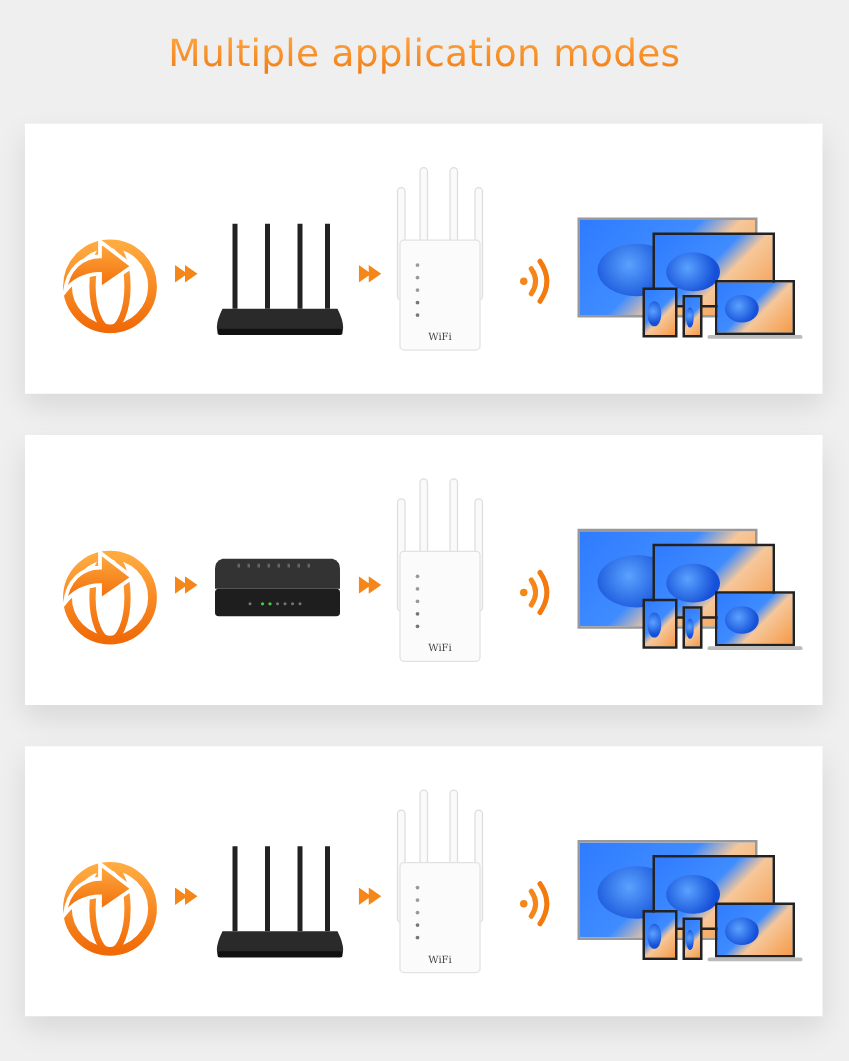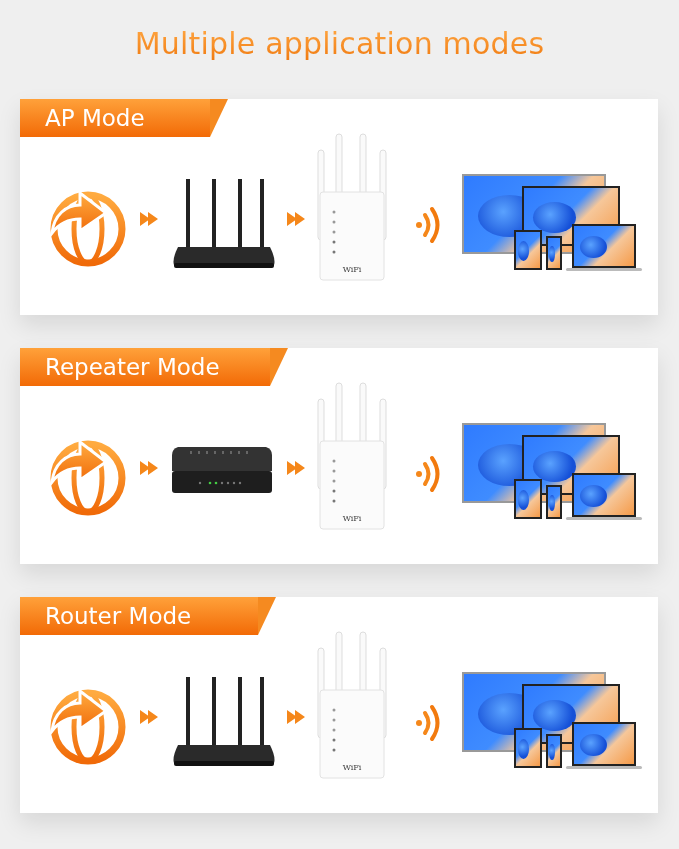--- a/index.html
+++ b/index.html
@@ -27,21 +27,20 @@
 <svg width="0" height="0" style="position:absolute">
   <defs>
     <linearGradient id="og" x1="0" y1="0" x2="0" y2="1">
       <stop offset="0" stop-color="#ffab40"></stop>
         <stop offset="1" stop-color="#f06a08"></stop>
     </linearGradient>
   </defs>
 </svg>
 
 <div class="panel" style="top:99px">
-  <div class="tag" style="width:190px"><span>AP Mode</span></div>
 
   <svg class="globe" style="top:86px" viewBox="0 0 82 82">
     <circle cx="44" cy="44" r="34" fill="none" stroke="url(#og)" stroke-width="7"></circle>
     <ellipse cx="44" cy="44" rx="14" ry="34" fill="none" stroke="url(#og)" stroke-width="5"></ellipse>
     <line x1="10" y1="44" x2="78" y2="44" stroke="url(#og)" stroke-width="5"></line>
     <line x1="14" y1="60" x2="74" y2="60" stroke="url(#og)" stroke-width="5"></line>
     <line x1="44" y1="10" x2="44" y2="78" stroke="url(#og)" stroke-width="5"></line>
     <path d="M8 48 C10 30 22 20 36 20 L36 8 L62 28 L36 46 L36 34 C24 34 14 40 8 48 Z" fill="url(#og)" stroke="#fff" stroke-width="3"></path>
   </svg>
   <svg class="arrow" style="left:120px;top:113px" viewBox="0 0 20 14">
@@ -84,21 +83,20 @@
     <div class="scr" style="left:2px;top:2px;width:144px;height:80px;border-color:#999"></div>
     <div class="scr" style="left:62px;top:14px;width:98px;height:60px"></div>
     <div class="scr" style="left:54px;top:58px;width:28px;height:40px"></div>
     <div class="scr" style="left:86px;top:64px;width:16px;height:34px"></div>
     <div class="scr" style="left:112px;top:52px;width:64px;height:44px"></div>
     <div style="position:absolute;left:106px;top:96px;width:76px;height:3px;background:#bbb;border-radius:2px"></div>
   </div>
 </div>
 
 <div class="panel" style="top:348px">
-  <div class="tag" style="width:250px"><span>Repeater Mode</span></div>
 
   <svg class="globe" style="top:86px" viewBox="0 0 82 82">
     <circle cx="44" cy="44" r="34" fill="none" stroke="url(#og)" stroke-width="7"></circle>
     <ellipse cx="44" cy="44" rx="14" ry="34" fill="none" stroke="url(#og)" stroke-width="5"></ellipse>
     <line x1="10" y1="44" x2="78" y2="44" stroke="url(#og)" stroke-width="5"></line>
     <line x1="14" y1="60" x2="74" y2="60" stroke="url(#og)" stroke-width="5"></line>
     <line x1="44" y1="10" x2="44" y2="78" stroke="url(#og)" stroke-width="5"></line>
     <path d="M8 48 C10 30 22 20 36 20 L36 8 L62 28 L36 46 L36 34 C24 34 14 40 8 48 Z" fill="url(#og)" stroke="#fff" stroke-width="3"></path>
   </svg>
   <svg class="arrow" style="left:120px;top:113px" viewBox="0 0 20 14">
@@ -158,21 +156,20 @@
     <div class="scr" style="left:2px;top:2px;width:144px;height:80px;border-color:#999"></div>
     <div class="scr" style="left:62px;top:14px;width:98px;height:60px"></div>
     <div class="scr" style="left:54px;top:58px;width:28px;height:40px"></div>
     <div class="scr" style="left:86px;top:64px;width:16px;height:34px"></div>
     <div class="scr" style="left:112px;top:52px;width:64px;height:44px"></div>
     <div style="position:absolute;left:106px;top:96px;width:76px;height:3px;background:#bbb;border-radius:2px"></div>
   </div>
 </div>
 
 <div class="panel" style="top:597px">
-  <div class="tag" style="width:238px"><span>Router Mode</span></div>
 
   <svg class="globe" style="top:86px" viewBox="0 0 82 82">
     <circle cx="44" cy="44" r="34" fill="none" stroke="url(#og)" stroke-width="7"></circle>
     <ellipse cx="44" cy="44" rx="14" ry="34" fill="none" stroke="url(#og)" stroke-width="5"></ellipse>
     <line x1="10" y1="44" x2="78" y2="44" stroke="url(#og)" stroke-width="5"></line>
     <line x1="14" y1="60" x2="74" y2="60" stroke="url(#og)" stroke-width="5"></line>
     <line x1="44" y1="10" x2="44" y2="78" stroke="url(#og)" stroke-width="5"></line>
     <path d="M8 48 C10 30 22 20 36 20 L36 8 L62 28 L36 46 L36 34 C24 34 14 40 8 48 Z" fill="url(#og)" stroke="#fff" stroke-width="3"></path>
   </svg>
   <svg class="arrow" style="left:120px;top:113px" viewBox="0 0 20 14">

